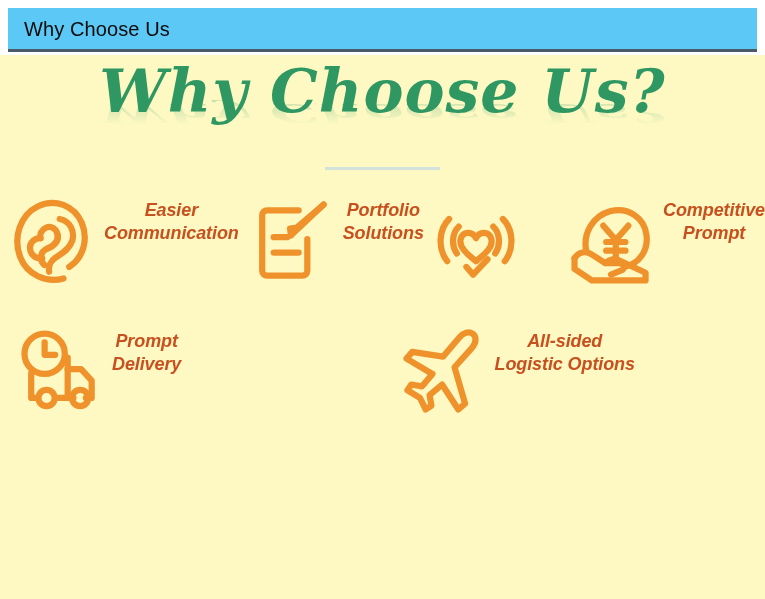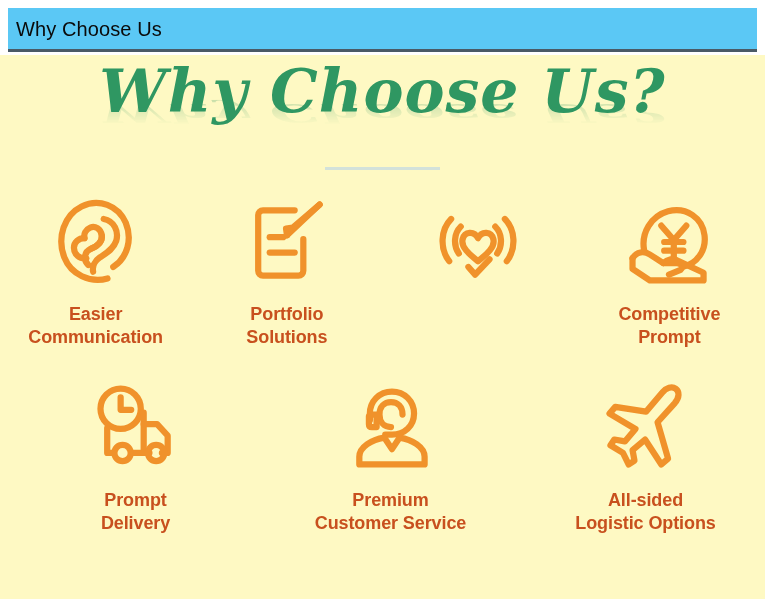--- a/index.html
+++ b/index.html
@@ -23,21 +23,21 @@
   .window-bar {
     position: absolute;
     top: 8px;
     left: 8px;
     width: 749px;
     height: 44px;
     background: #5bc8f5;
     border-bottom: 3px solid #4a5a66;
     display: flex;
     align-items: center;
-    padding-left: 8px;
+    padding-left: 16px;
   }
   .window-title {
     font-size: 20px;
     color: #0a0a0a;
     font-family: "Liberation Sans", sans-serif;
     letter-spacing: 0.1px;
     line-height: 1;
   }
 
   
@@ -115,22 +115,22 @@
   }
   .grid-row {
     display: flex;
     width: 100%;
   }
   .grid-row.row-2 { margin-top: 27px; margin-left: 8px; }
 
   .cell {
     flex: 1 1 0;
     display: flex;
-    flex-direction: column;
-    align-items: center;
+    flex-direction: row;
+    font-style: italic;
   }
   .icon-box {
     width: 104px;
     height: 104px;
     display: flex;
     align-items: center;
     justify-content: center;
   }
   .icon-box svg {
     display: block;
@@ -244,32 +244,20 @@
               <path d="M58 46 H72 L83 58 V76 H77"></path>
               <line x1="58" y1="76" x2="64" y2="76"></line>
               <circle cx="36" cy="76" r="8.5"></circle>
               <circle cx="71" cy="76" r="8.5"></circle>
             </svg>
           </div>
           <div class="cell-label">Prompt
 Delivery</div>
         </div>
 
-        <div class="cell">
-          <div class="icon-box">
-            <svg viewBox="0 0 100 100" fill="none" stroke="#f0922b" stroke-width="6.5" stroke-linecap="round" stroke-linejoin="round">
-              <path d="M28 42 V35 C28 22 38 12 51 12 C64 12 74 22 74 35 C74 48 64 57 51 57 H44"></path>
-              <path d="M62 36 C62 28 57 23 50 23 C43 23 38 28 38 36 C38 44 43 49 50 49"></path>
-              <path d="M28 36 H35 V49 H30 C28 49 27 48 27 46 V38"></path>
-              <path d="M17 88 V80 C17 70 30 62 43 60 L51 72 L59 60 C72 62 85 70 85 80 V88 Z"></path>
-            </svg>
-          </div>
-          <div class="cell-label">Premium
-Customer Service</div>
-        </div>
 
         <div class="cell">
           <div class="icon-box">
             <svg viewBox="0 0 100 100" fill="none" stroke="#f0922b" stroke-width="6.5" stroke-linecap="round" stroke-linejoin="round">
               <path d="M62 44 L80 24 C85 18 85 12 81 9 C77 6 71 8 67 13 L50 33 L18 28 L12 35 L39 51 L28 64 L17 62 L13 68 L26 76 L32 88 L38 84 L36 73 L49 62 L66 88 L73 82 Z"></path>
             </svg>
           </div>
           <div class="cell-label">All-sided
 Logistic Options</div>
         </div>

